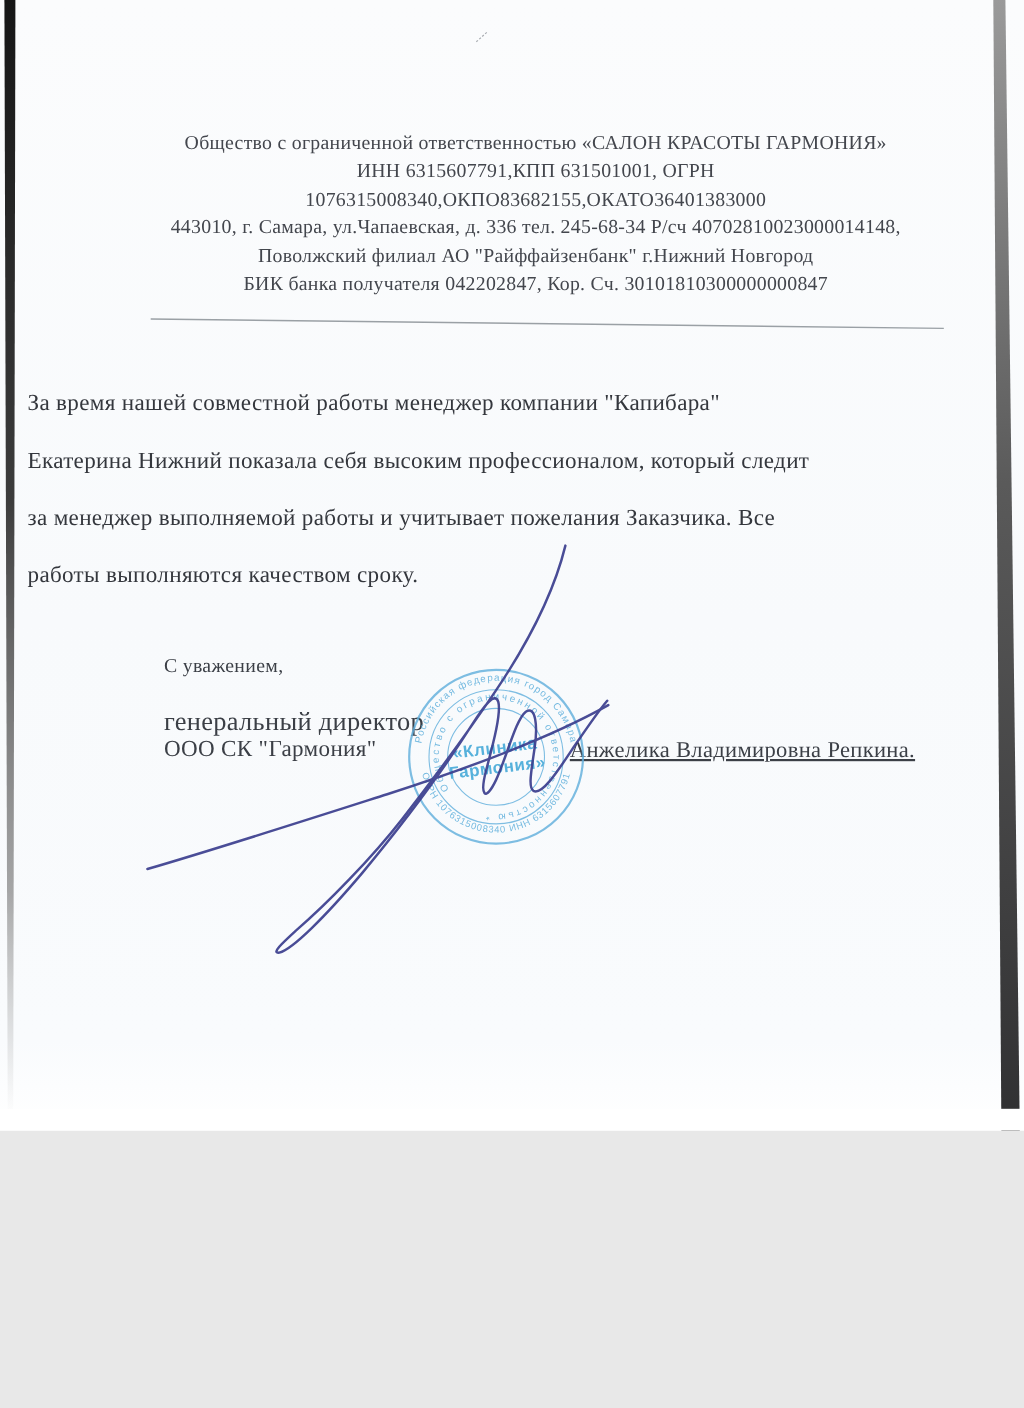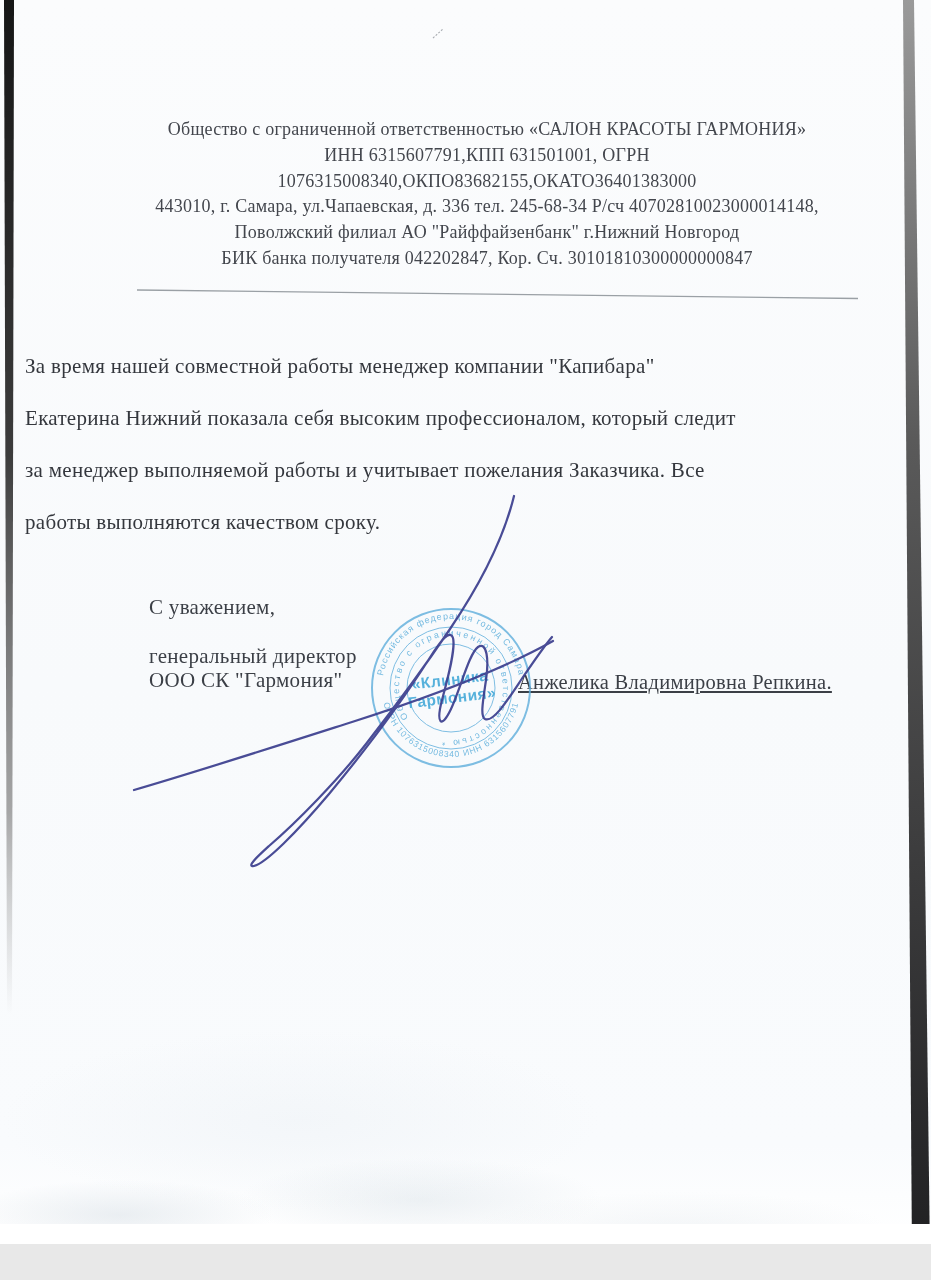--- a/index.html
+++ b/index.html
@@ -1,18 +1,18 @@
 <!DOCTYPE html>
 <html><head>
 <meta charset="utf-8">
 <style>
   html,body{margin:0;padding:0;background:#e8e8e8;}
   .scan{
     position:relative;
-    width:931px;height:1244px;
+    width:931px;height:1028px;
     margin:0 auto;
     overflow:hidden;
     font-family:"Liberation Serif","DejaVu Serif",serif;
     background:
       radial-gradient(220px 50px at 120px 1215px, rgba(198,209,218,0.35), transparent 70%),
       radial-gradient(260px 60px at 420px 1200px, rgba(200,212,220,0.30), transparent 70%),
       radial-gradient(300px 55px at 680px 1230px, rgba(205,215,222,0.22), transparent 70%),
       radial-gradient(400px 120px at 300px 1120px, rgba(225,232,238,0.25), transparent 75%),
       linear-gradient(180deg,#fbfcfd 0%,#f8fafc 55%,#f9fbfd 92%,#ffffff 100%);
   }
@@ -21,22 +21,22 @@
     text-align:center;
     font-size:18px;line-height:25.8px;
     color:#43464d;letter-spacing:0.25px;
   }
   .bodytext{
     position:absolute;left:25px;top:340px;width:906px;
     text-align:left;
     font-size:21px;line-height:52px;
     color:#34373d;letter-spacing:0.3px;
   }
-  .sal{position:absolute;left:149px;top:595px;font-size:21px;color:#3b3f46;letter-spacing:0.3px;}
-  .dt1{position:absolute;left:149px;top:644px;font-size:21px;color:#3b3f46;letter-spacing:0.3px;}
+  .sal{position:absolute;left:149px;top:595px;font-size:18px;color:#3b3f46;letter-spacing:0.3px;}
+  .dt1{position:absolute;left:149px;top:644px;font-size:24px;color:#3b3f46;letter-spacing:0.3px;}
   .dt2{position:absolute;left:149px;top:668px;font-size:21px;color:#3b3f46;letter-spacing:0.3px;}
   .signer{position:absolute;left:518px;top:671px;font-size:20.5px;color:#3b3f46;letter-spacing:0.3px;text-decoration:underline;}
   .overlay{position:absolute;left:0;top:0;width:931px;height:1280px;}
   .bottom-strip{position:absolute;left:0;bottom:0;width:931px;height:20px;background:#ffffff;}
 </style>
 </head>
 <body>
 
 <div class="scan">
 

